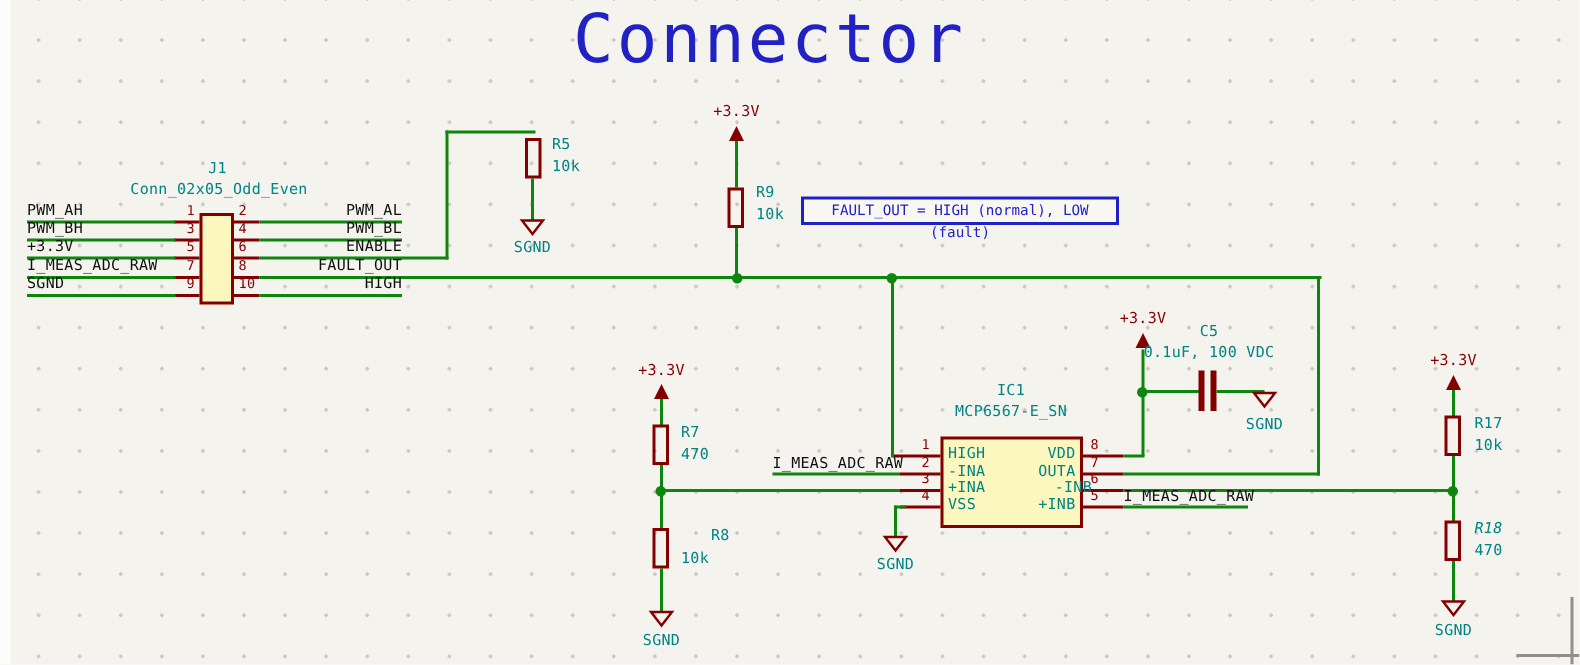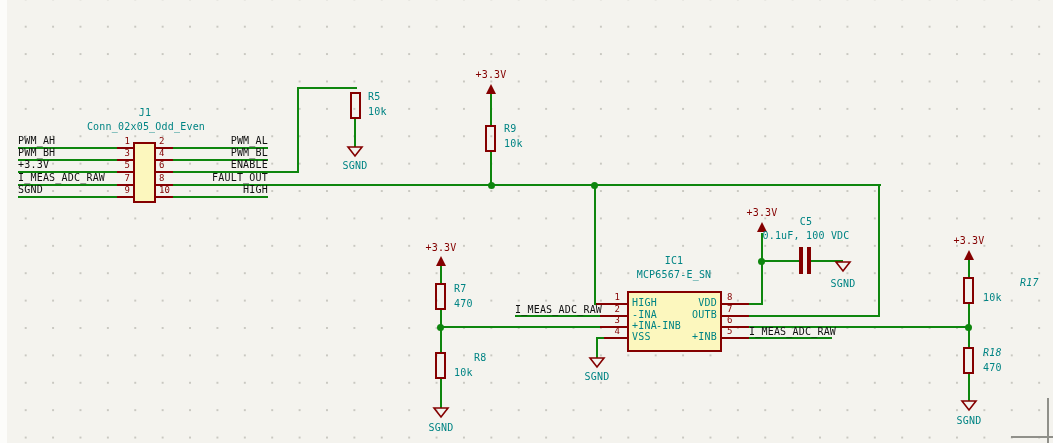--- a/index.html
+++ b/index.html
@@ -37,20 +37,21 @@
   .edge{position:absolute;left:0;top:0;width:7px;height:443px;background:#FCFCFA;}
   svg{position:absolute;overflow:visible;}
 </style>
 </head>
 <body>
 
 <div id="canvas">
 
   <div class="edge"></div>
 
+  <div class="title">Connector</div>
 
   <div class="t teal ctr" style="left:95px;top:108px;width:100px;">J1</div>
   <div class="t teal ctr" style="left:66px;top:122px;width:160px;">Conn_02x05_Odd_Even</div>
   <div class="body" style="left:133px;top:142px;width:23px;height:61px;"></div>
 
   <div class="ph" style="left:116px;top:147px;width:17px;"></div>
   <div class="ph" style="left:156px;top:147px;width:17px;"></div>
   <div class="wh" style="left:18px;top:147px;width:99px;"></div>
   <div class="wh" style="left:173px;top:147px;width:95px;"></div>
   <div class="t net" style="left:18px;top:136px;">PWM_AH</div>
@@ -109,20 +110,21 @@
   <svg style="left:484px;top:83px;" width="14" height="12">
       <path d="M7 1 L12 11 L2 11 Z" fill="#840000"></path>
     </svg>
   <div class="wv" style="left:490px;top:94px;height:31px;"></div>
   <div class="res" style="left:485px;top:125px;"></div>
   <div class="wv" style="left:490px;top:152px;height:33px;"></div>
   <div class="t teal" style="left:504px;top:124px;">R9</div>
   <div class="t teal" style="left:504px;top:139px;">10k</div>
   <div class="dot" style="left:488px;top:182px;"></div>
 
+  <div class="note">FAULT_OUT = HIGH (normal), LOW (fault)</div>
 
   <div class="wv" style="left:594px;top:184px;height:121px;"></div>
   <div class="dot" style="left:591px;top:182px;"></div>
   <div class="wv" style="left:878px;top:184px;height:133px;"></div>
   <div class="wh" style="left:749px;top:315px;width:131px;"></div>
 
   <div class="t teal ctr" style="left:624px;top:256px;width:100px;">IC1</div>
   <div class="t teal ctr" style="left:624px;top:270px;width:100px;">MCP6567-E_SN</div>
   <div class="body" style="left:627px;top:291px;width:95px;height:61px;"></div>
 
@@ -141,22 +143,22 @@
 
   <div class="ph" style="left:722px;top:303px;width:27px;"></div>
   <div class="ph" style="left:722px;top:315px;width:27px;"></div>
   <div class="ph" style="left:722px;top:326px;width:27px;"></div>
   <div class="ph" style="left:722px;top:337px;width:27px;"></div>
   <div class="t pin" style="left:727px;top:293px;">8</div>
   <div class="t pin" style="left:727px;top:305px;">7</div>
   <div class="t pin" style="left:727px;top:316px;">6</div>
   <div class="t pin" style="left:727px;top:327px;">5</div>
   <div class="t teal rgt" style="left:657px;top:298px;width:60px;">VDD</div>
-  <div class="t teal rgt" style="left:657px;top:310px;width:60px;">OUTB</div>
-  <div class="t teal rgt" style="left:621px;top:321px;width:60px;">-INB</div>
+  <div class="t teal rgt" style="left:657px;top:310px;width:60px;">OUTA</div>
+  <div class="t teal rgt" style="left:668px;top:321px;width:60px;">-INB</div>
   <div class="t teal rgt" style="left:657px;top:332px;width:60px;">+INB</div>
 
   <div class="wh" style="left:515px;top:315px;width:85px;"></div>
   <div class="t net" style="left:515px;top:305px;">I_MEAS_ADC_RAW</div>
   <div class="wh" style="left:441px;top:326px;width:159px;"></div>
 
   <div class="wh" style="left:596px;top:337px;width:8px;"></div>
   <div class="wv" style="left:596px;top:337px;height:21px;"></div>
   <svg style="left:589px;top:357px;" width="16" height="12">
       <path d="M1 1 L15 1 L8 10 Z" fill="none" stroke="#840000" stroke-width="1.6"></path>
@@ -203,21 +205,21 @@
       <path d="M1 1 L15 1 L8 10 Z" fill="none" stroke="#840000" stroke-width="1.6"></path>
     </svg>
   <div class="t teal ctr" style="left:411px;top:423px;width:60px;">SGND</div>
 
   <div class="t red ctr" style="left:939px;top:236px;width:60px;">+3.3V</div>
   <svg style="left:962px;top:249px;" width="14" height="12">
       <path d="M7 1 L12 11 L2 11 Z" fill="#840000"></path>
     </svg>
   <div class="wv" style="left:968px;top:260px;height:18px;"></div>
   <div class="res" style="left:963px;top:277px;"></div>
-  <div class="t teal" style="left:1020px;top:278px;font-style:italic;">R17</div>
+  <div class="t teal" style="left:983px;top:278px;">R17</div>
   <div class="t teal" style="left:983px;top:293px;">10k</div>
   <div class="wv" style="left:968px;top:304px;height:44px;"></div>
   <div class="dot" style="left:965px;top:324px;"></div>
   <div class="res" style="left:963px;top:347px;"></div>
   <div class="t teal" style="left:983px;top:348px;font-style:italic;">R18</div>
   <div class="t teal" style="left:983px;top:363px;">470</div>
   <div class="wv" style="left:968px;top:374px;height:27px;"></div>
   <svg style="left:961px;top:400px;" width="16" height="12">
       <path d="M1 1 L15 1 L8 10 Z" fill="none" stroke="#840000" stroke-width="1.6"></path>
     </svg>

